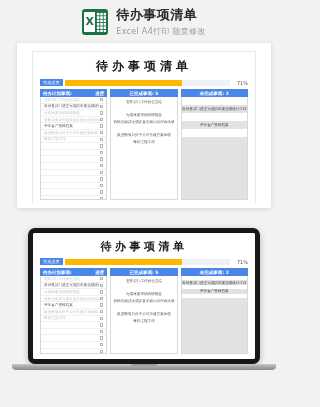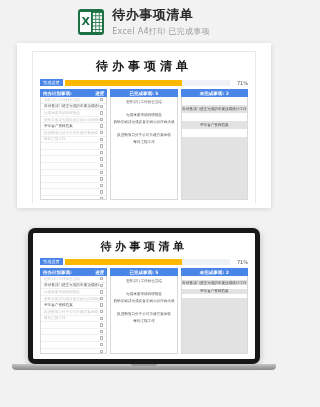--- a/index.html
+++ b/index.html
@@ -102,21 +102,21 @@
 
 <div id="root">
 
   <div class="hdr">
     <div class="xl-icon">
       <div class="x">X</div>
       <div class="grid"></div>
     </div>
     <div class="hdr-txt">
       <div class="hdr-title">待办事项清单</div>
-      <div class="hdr-sub">Excel A4打印 已完成事项</div>
+      <div class="hdr-sub">Excel A4打印 随意修改</div>
     </div>
   </div>
 
   <div class="card">
     <div class="sheet">
       <div class="doc">
           <div class="doc-title">待办事项清单</div>
           <div class="prog-row">
             <span class="prog-label">完成进度</span>
             <span class="prog-track">

